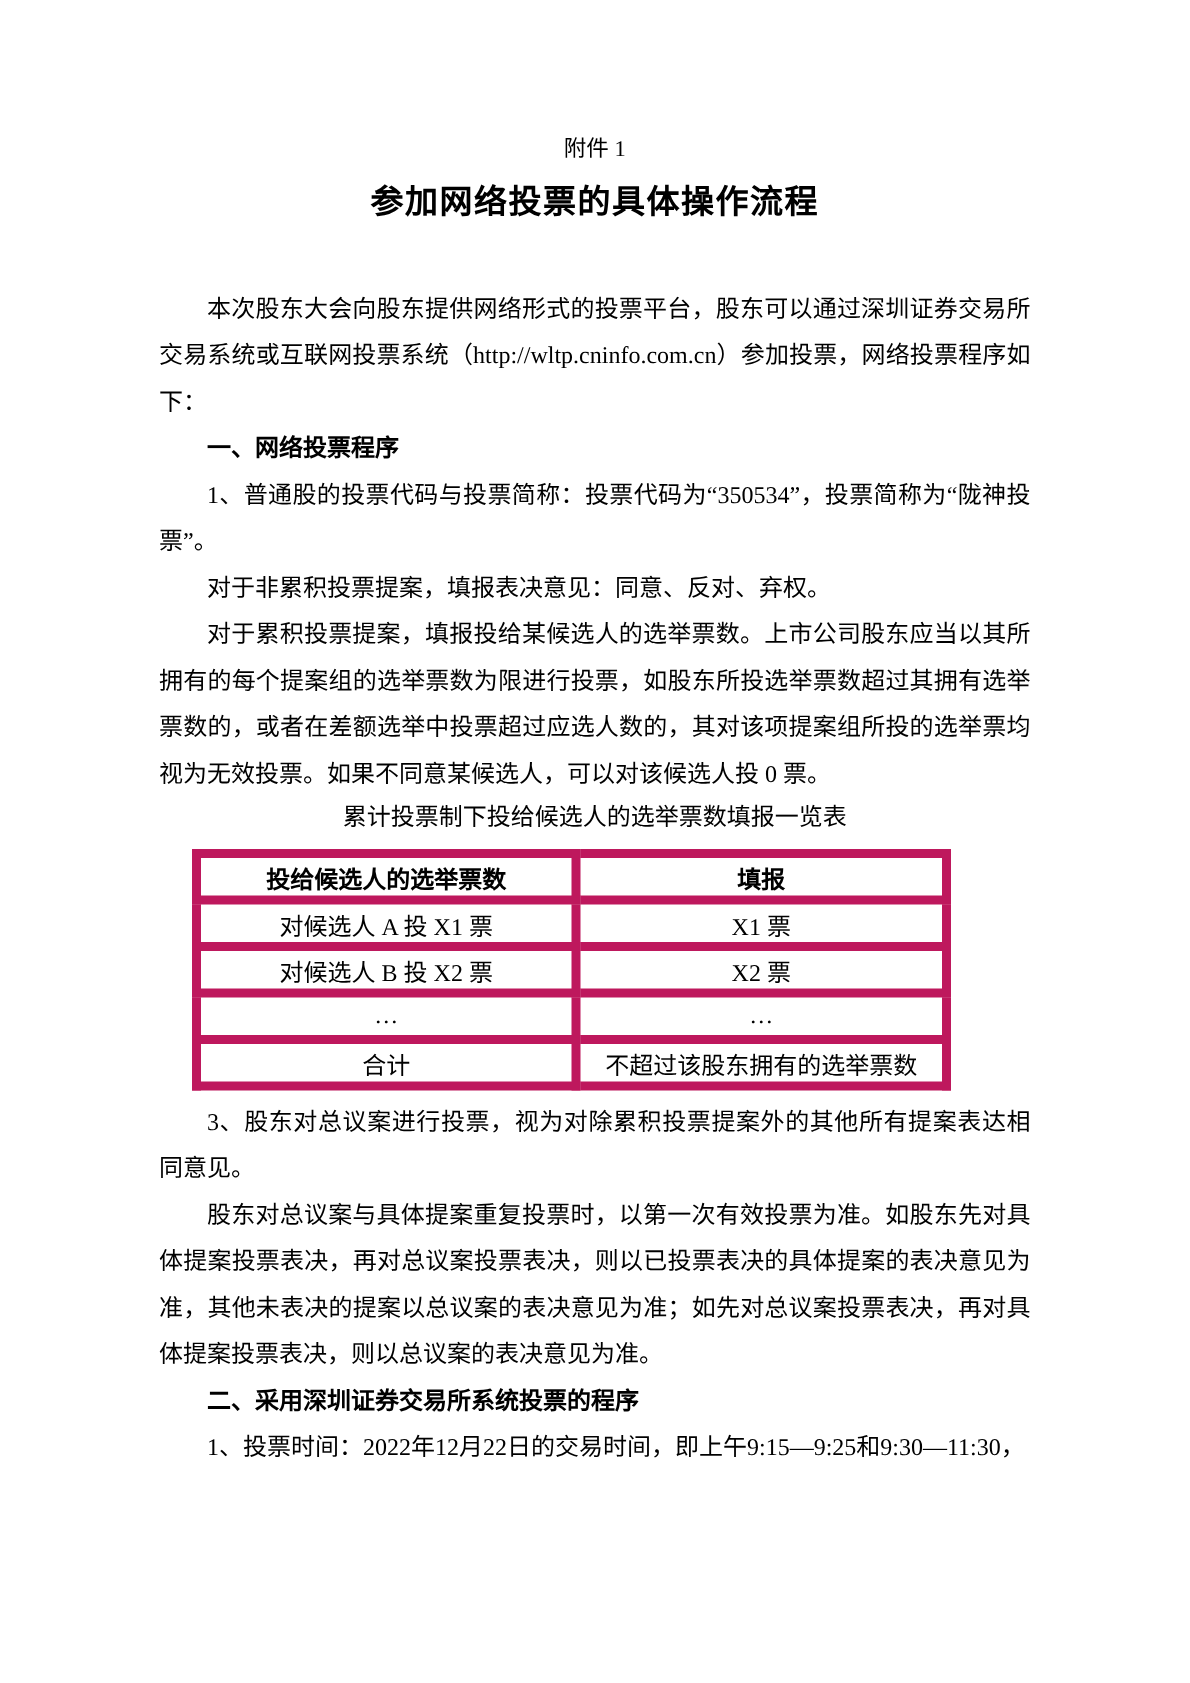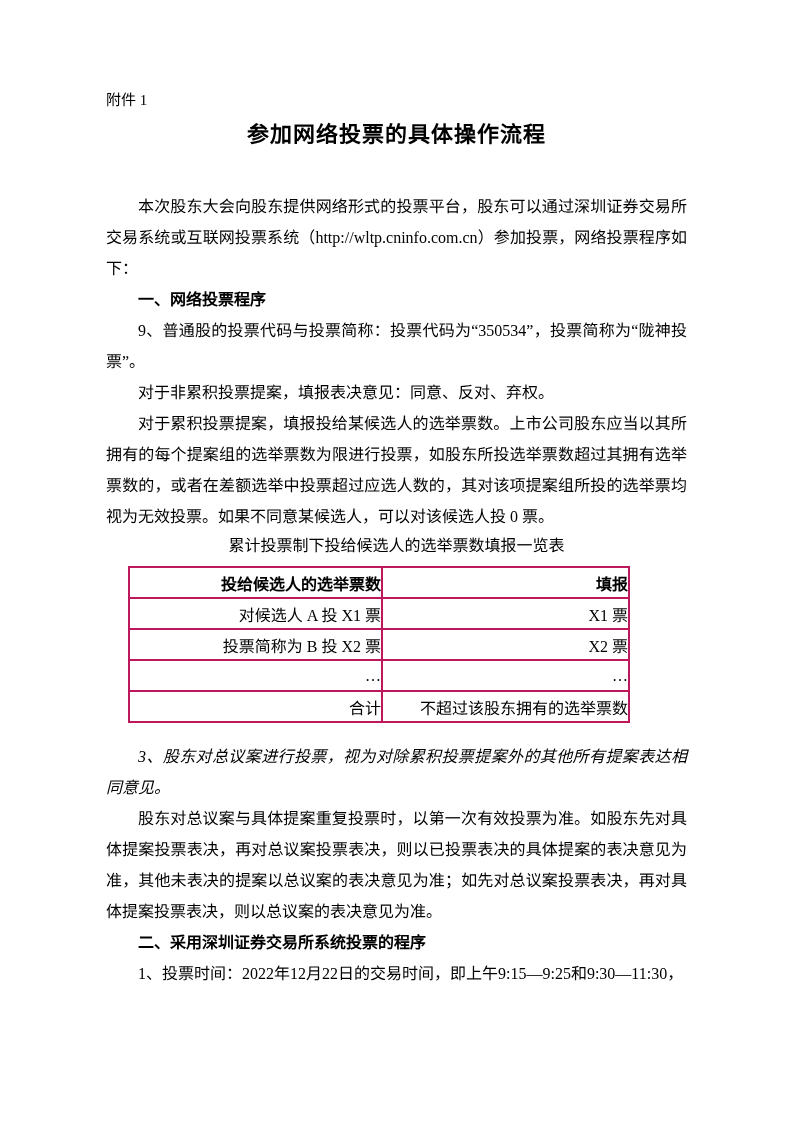--- a/index.html
+++ b/index.html
@@ -13,21 +13,21 @@
   }
   .page {
     width: 793px;
     height: 1122px;
     background: #ffffff;
     padding: 90px 106px 0 106px;
   }
   .attachment-label {
     font-size: 15px;
     line-height: 21px;
-    text-align: left;
+    text-align: center;
   }
   .doc-title {
     margin-top: 8px;
     font-size: 22px;
     line-height: 32px;
     font-weight: bold;
     text-align: center;
     font-family: Liberation Serif, serif;
     letter-spacing: 1px;
   }
@@ -52,49 +52,49 @@
     text-align: center;
   }
   table.vote-table {
     border-collapse: collapse;
     table-layout: fixed;
     width: 500px;
     margin: 6px 0 0 22px;
   }
   table.vote-table th,
   table.vote-table td {
-    border: 2px solid #be185d;
+    border: 6px solid #be185d;
     height: 31px;
-    text-align: right;
+    text-align: center;
     vertical-align: middle;
     font-size: 16px;
     padding: 0;
   }
   table.vote-table th {
     font-weight: bold;
     font-family: "Liberation Sans", "DejaVu Sans", sans-serif;
   }
   .col-left  { width: 253px; }
   .col-right { width: 247px; }
-  .after-table { margin-top: 18px; font-style: italic; }
+  .after-table { margin-top: 6px; }
 </style>
 </head>
 <body>
 
 <div class="page">
 
   <p class="attachment-label">附件 1</p>
 
   <h1 class="doc-title">参加网络投票的具体操作流程</h1>
 
   <p class="body indent intro">本次股东大会向股东提供网络形式的投票平台，股东可以通过深圳证券交易所交易系统或互联网投票系统（http://wltp.cninfo.com.cn）参加投票，网络投票程序如下：</p>
 
   <h2 class="sec-heading">一、网络投票程序</h2>
 
-  <p class="body indent">9、普通股的投票代码与投票简称：投票代码为“350534”，投票简称为“陇神投票”。</p>
+  <p class="body indent">1、普通股的投票代码与投票简称：投票代码为“350534”，投票简称为“陇神投票”。</p>
 
 
   <p class="body indent">对于非累积投票提案，填报表决意见：同意、反对、弃权。</p>
 
   <p class="body indent">对于累积投票提案，填报投给某候选人的选举票数。上市公司股东应当以其所拥有的每个提案组的选举票数为限进行投票，如股东所投选举票数超过其拥有选举票数的，或者在差额选举中投票超过应选人数的，其对该项提案组所投的选举票均视为无效投票。如果不同意某候选人，可以对该候选人投 0 票。</p>
 
   <p class="table-caption">累计投票制下投给候选人的选举票数填报一览表</p>
 
   <table class="vote-table">
     <colgroup>
@@ -106,21 +106,21 @@
         <th>投给候选人的选举票数</th>
         <th>填报</th>
       </tr>
     </thead>
     <tbody>
       <tr>
         <td>对候选人 A 投 X1 票</td>
         <td>X1 票</td>
       </tr>
       <tr>
-        <td>投票简称为 B 投 X2 票</td>
+        <td>对候选人 B 投 X2 票</td>
         <td>X2 票</td>
       </tr>
       <tr>
         <td>…</td>
         <td>…</td>
       </tr>
       <tr>
         <td>合计</td>
         <td>不超过该股东拥有的选举票数</td>
       </tr>

